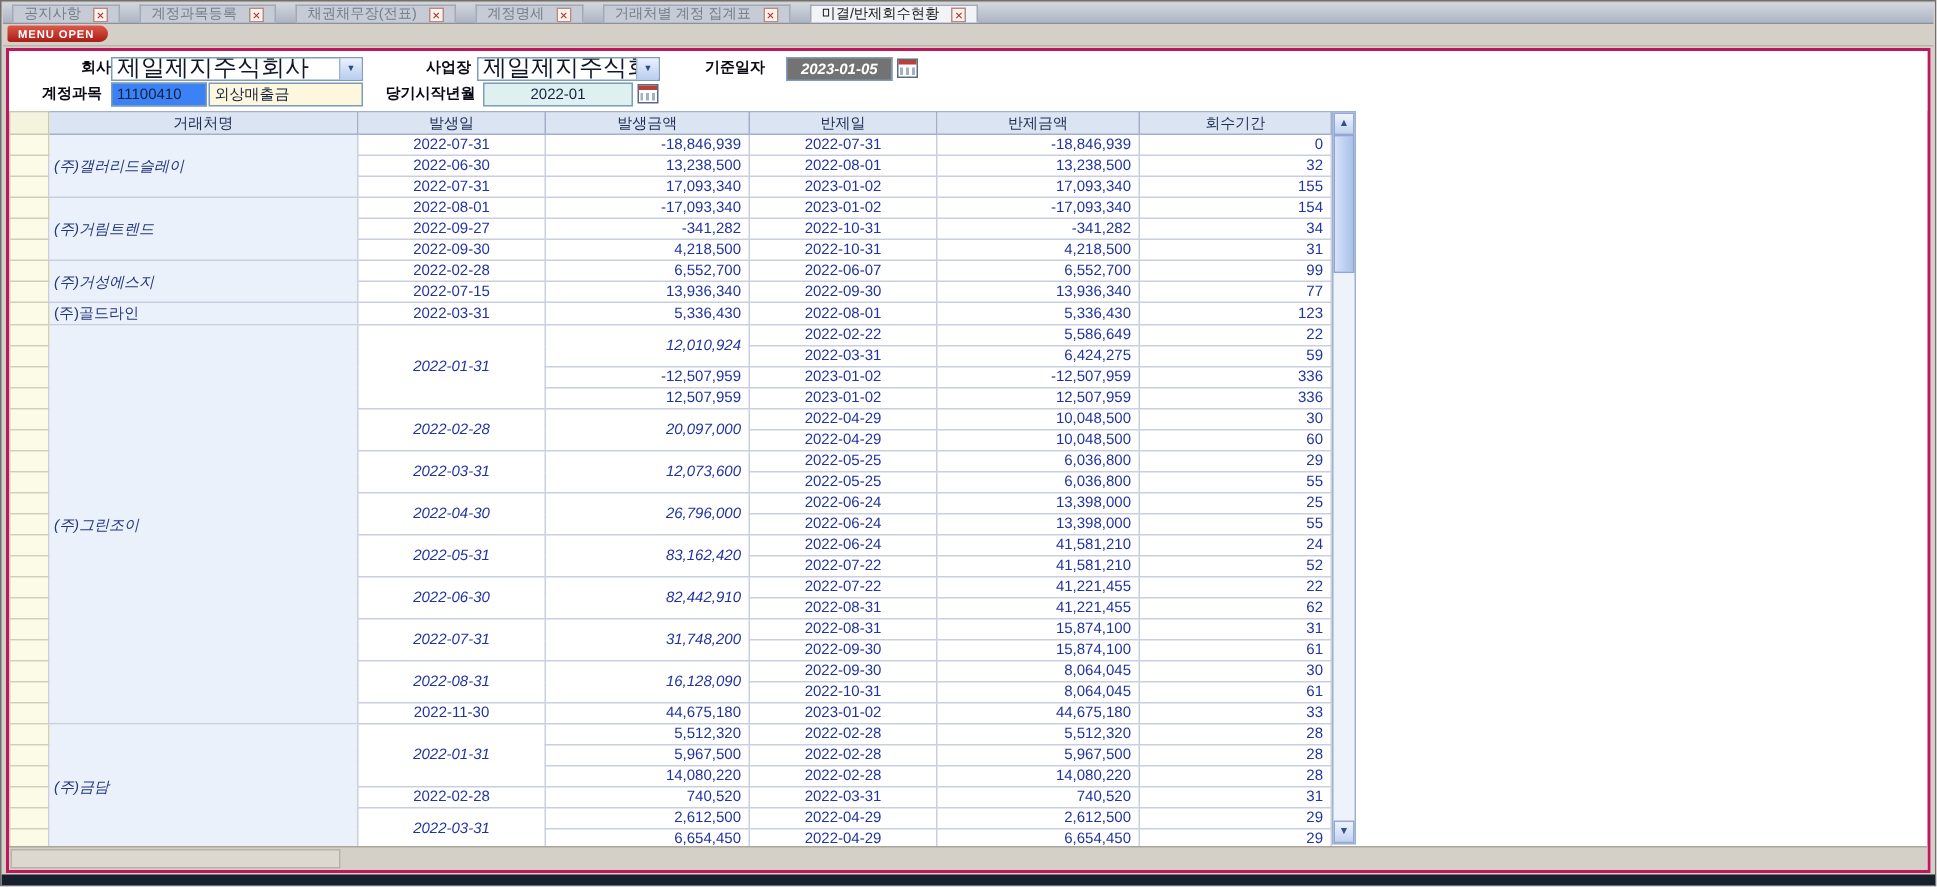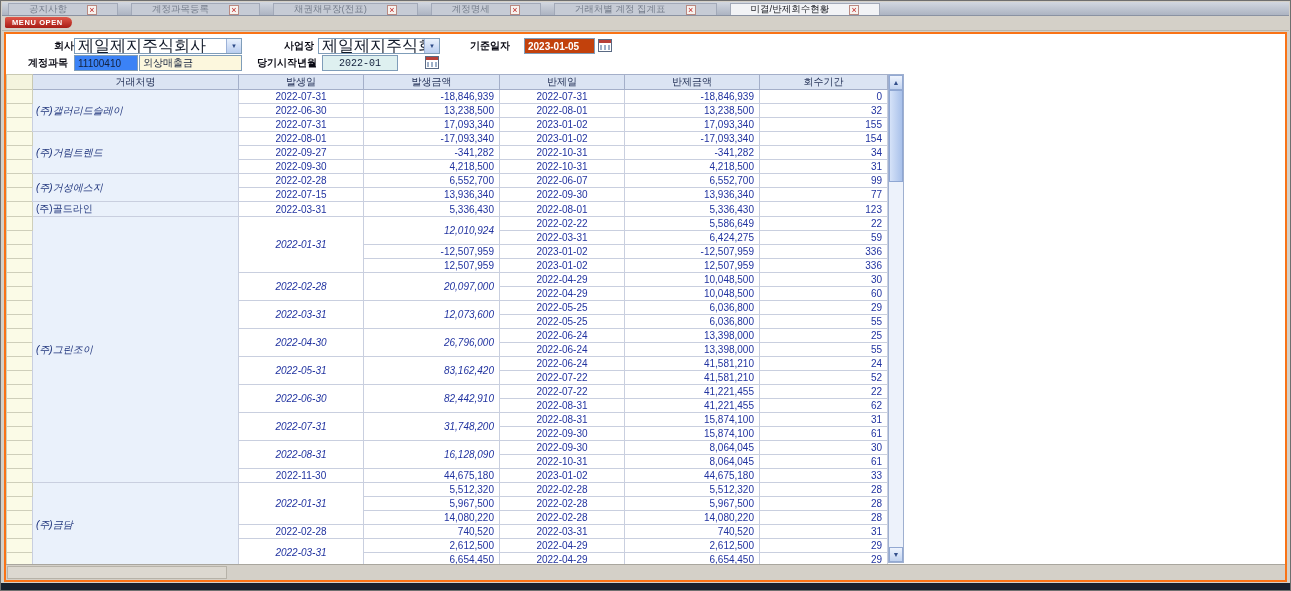--- a/index.html
+++ b/index.html
@@ -5,49 +5,49 @@
   * { box-sizing: border-box; margin: 0; padding: 0; }
   html,body { width:1291px; height:591px; overflow:hidden;
     font-family:"Liberation Sans","DejaVu Sans",sans-serif; }
   .window { position:relative; width:1291px; height:591px; background:#d4d0c8;
     border:1px solid #6f6f6f; overflow:hidden; }
 
   
   .tabbar { position:absolute; left:1px; right:1px; top:1px; height:14px;
     background:linear-gradient(#d2d7e0,#adb4c2); border-bottom:1px solid #8a92a2;
     display:flex; align-items:stretch; padding-left:6px; }
-  .tab { display:flex; align-items:center; gap:20px; padding:0 20px; margin-right:13px; margin-top:1px;
+  .tab { display:flex; align-items:center; gap:8px; padding:0 7px; margin-right:13px; margin-top:1px;
     font-size:9.5px; color:#767e8c; background:#c6cbd5; border:1px solid #a2a9b8; border-bottom:none;
     white-space:nowrap; cursor:default; }
   .tab.active { background:#f2f3f6; color:#17191f; }
   .tab-close { display:inline-block; width:10px; height:10px; line-height:9px; font-size:9px;
     color:#c02525; border:1px solid #b98a82; background:#f7f3ef; text-align:center; }
 
   
   .menubar { position:absolute; left:1px; right:1px; top:15px; height:15px; background:#d4d0c8;
     border-bottom:1px solid #b9b5ac; }
   .menu-open { position:absolute; left:3px; top:1px; height:11px; padding:0 9px 0 7px;
     background:linear-gradient(#e0584a,#a81d16); border-radius:2px 6px 6px 2px;
     color:#fff; font-size:7.5px; font-weight:bold; letter-spacing:.6px; line-height:11px; cursor:pointer; }
 
   
   .panel { position:absolute; left:3px; right:3px; top:31px; bottom:8px;
-    background:#ffffff; border:2px solid #f97316; overflow:hidden; }
+    background:#ffffff; border:2px solid #be185d; overflow:hidden; }
 
   
   .formarea { position:relative; height:40px; background:#fff; }
   .flabel { position:absolute; height:15px; line-height:15px; font-size:10px; font-weight:bold; color:#0a0a14; white-space:nowrap; }
   .r1 { top:4px; } .r2 { top:21px; }
   .combo { position:absolute; height:16px; border:1px solid #7f9db9; background:#fff; display:flex; align-items:stretch; }
   .combo-val { flex:1; font-size:16px; line-height:14px; padding-left:3px; color:#101828; overflow:hidden; white-space:nowrap; }
   .combo-btn { width:15px; background:linear-gradient(#e9f1fd,#b9cdef); border-left:1px solid #9cb2d8;
     font-size:6px; color:#2c4a86; text-align:center; line-height:14px; cursor:pointer; }
   .fld { position:absolute; height:16px; border:1px solid #7f9db9; font-size:10px; padding:0 3px;
     font-family:"Liberation Sans","DejaVu Sans",sans-serif; color:#13203c; }
-  .fld.seldate { background:#c2410c; color:#fff; font-weight:bold; }
+  .fld.seldate { background:#737373; color:#fff; text-align:center; font-weight:bold;font-style:italic; }
   .fld.code { background:#3b82f6; }
   .fld.acctname { background:#fcf7dd; }
   .fld.period { background:#def0f0; text-align:center; }
   .calicon { position:absolute; width:14px; height:13px; background:#fff; border:1px solid #5a6a84; cursor:pointer; }
   .calicon::before { content:""; position:absolute; left:0; right:0; top:0; height:3px; background:#b84038; }
   .calicon::after { content:""; position:absolute; left:1px; right:1px; top:5px; bottom:1px;
     background:repeating-linear-gradient(90deg,#9fb0c8 0 2px,transparent 2px 4px); }
 
   
   .gridrow { position:absolute; left:0; top:40px; display:flex; align-items:flex-start; }
@@ -128,21 +128,21 @@
         <span class="combo-btn">▼</span>
       </div>
       <span class="flabel r1" style="left:464px">기준일자</span>
       <input class="fld seldate" style="left: 518px; top: 4px; width: 71px;" value="2023-01-05">
       <span class="calicon" style="left:592px; top:5px"></span>
 
       <span class="flabel r2" style="left:22px">계정과목</span>
       <input class="fld code" style="left: 68px; top: 21px; width: 64px;" value="11100410">
       <input class="fld acctname" style="left: 133px; top: 21px; width: 103px;" value="외상매출금">
       <span class="flabel r2" style="left:251px">당기시작년월</span>
-      <input class="fld period" style="left: 316px; top: 21px; width: 76px; font-family: Liberation Mono, monospace;" value="2022-01">
+      <input class="fld period" style="left: 316px; top: 21px; width: 100px;" value="2022-01">
       <span class="calicon" style="left:419px; top:22px"></span>
     </div>
 
     <div class="gridrow">
       <table class="grid">
         <colgroup>
           <col style="width:26px">
             <col style="width:206px">
             <col style="width:125px">
           <col style="width:136px">

